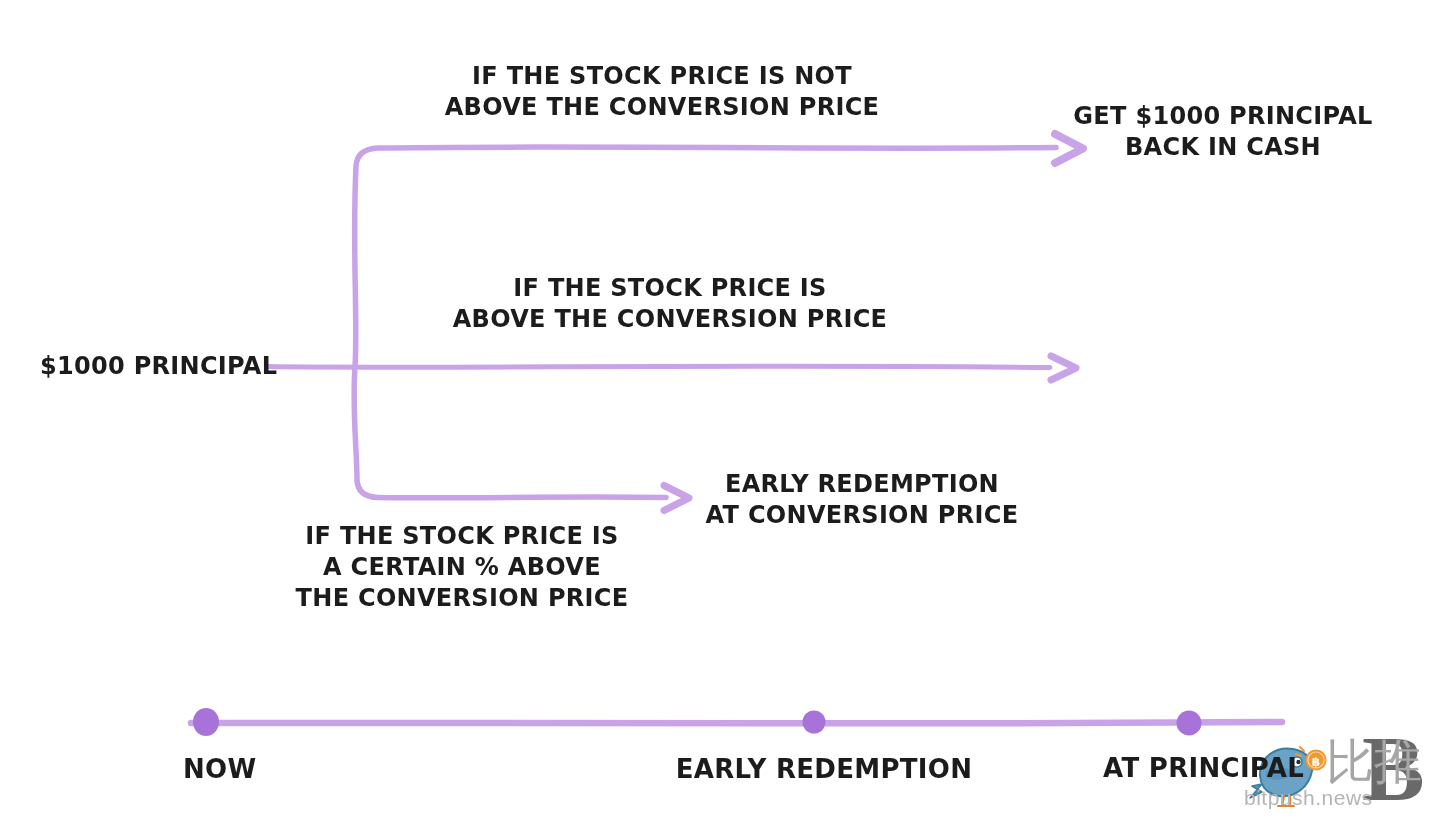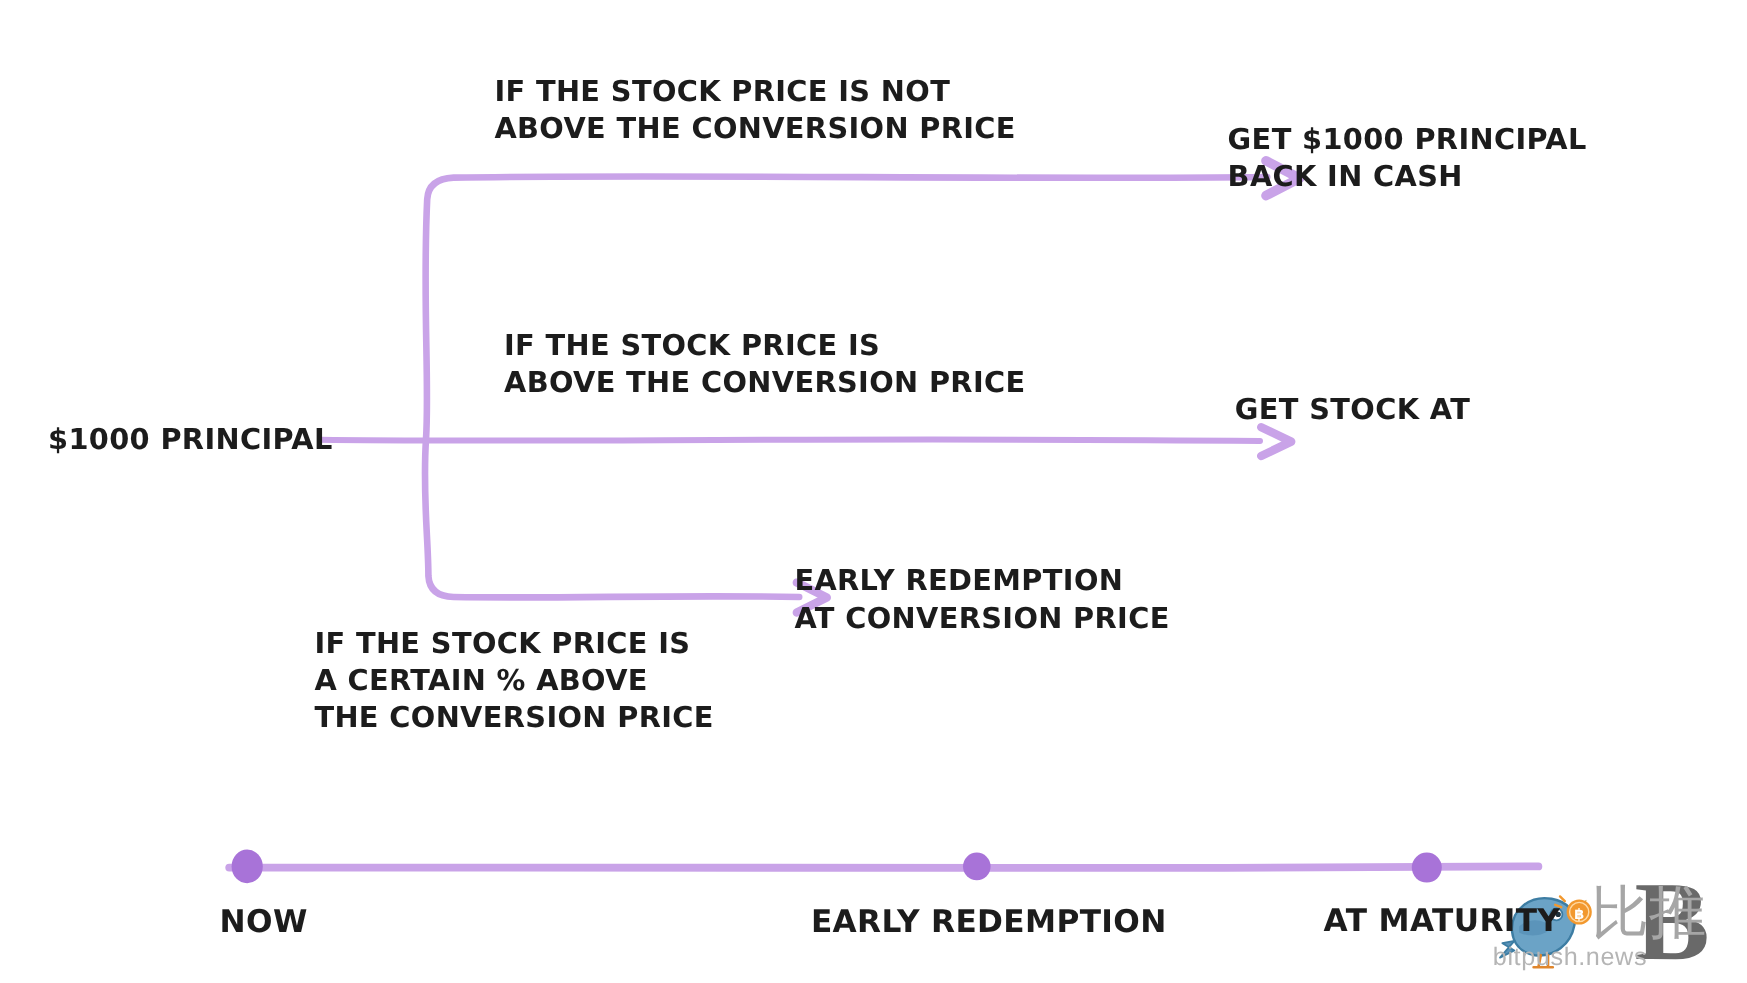--- a/index.html
+++ b/index.html
@@ -28,21 +28,21 @@
   }
   .svg-layer{position:absolute;left:0;top:0;width:1456px;height:819px;}
   .stroke-arrow{stroke:var(--arrow);fill:none;stroke-linecap:round;stroke-linejoin:round;}
   .fill-dot{fill:var(--dot);}
   .label{
     position:absolute;
     font-weight:700;
     font-size:24px;
     line-height:31px;
     letter-spacing:.3px;
-    text-align:left;
+    text-align:center;
     color:var(--text);
     white-space:nowrap;
   }
   .label span{display:block;}
   .label.left-align{text-align:right;}
   .timeline-label{
     position:absolute;
     font-weight:700;
     font-size:26px;
     line-height:30px;
@@ -125,42 +125,41 @@
     <span>GET $1000 PRINCIPAL</span>
     <span>BACK IN CASH</span>
   </div>
 
   <div class="label" style="left:420px;top:273px;width:500px;">
     <span>IF THE STOCK PRICE IS</span>
     <span>ABOVE THE CONVERSION PRICE</span>
   </div>
 
   <div class="label" style="left:1029px;top:326px;width:400px;">
-    <span>GET STOCK AT</span>
   </div>
 
   <div class="label" style="left:662px;top:469px;width:400px;">
     <span>EARLY REDEMPTION</span>
     <span>AT CONVERSION PRICE</span>
   </div>
 
   <div class="label" style="left:262px;top:521px;width:400px;">
     <span>IF THE STOCK PRICE IS</span>
     <span>A CERTAIN % ABOVE</span>
     <span>THE CONVERSION PRICE</span>
   </div>
 
   <div class="timeline-label" style="left:183px;top:754px;">
     <span>NOW</span>
   </div>
   <div class="timeline-label centered" style="left:624px;top:754px;width:400px;">
     <span>EARLY REDEMPTION</span>
   </div>
   <div class="timeline-label" style="left:1103px;top:753px;">
-    <span>AT MATURITY</span>
+    <span>AT PRINCIPAL</span>
   </div>
 
   <div class="wm-logo">
     <span>B</span>
   </div>
   <div class="wm-site">
     <span>bitpush.news</span>
   </div>
   <div class="wm-cjk">
     <span>比推</span>

